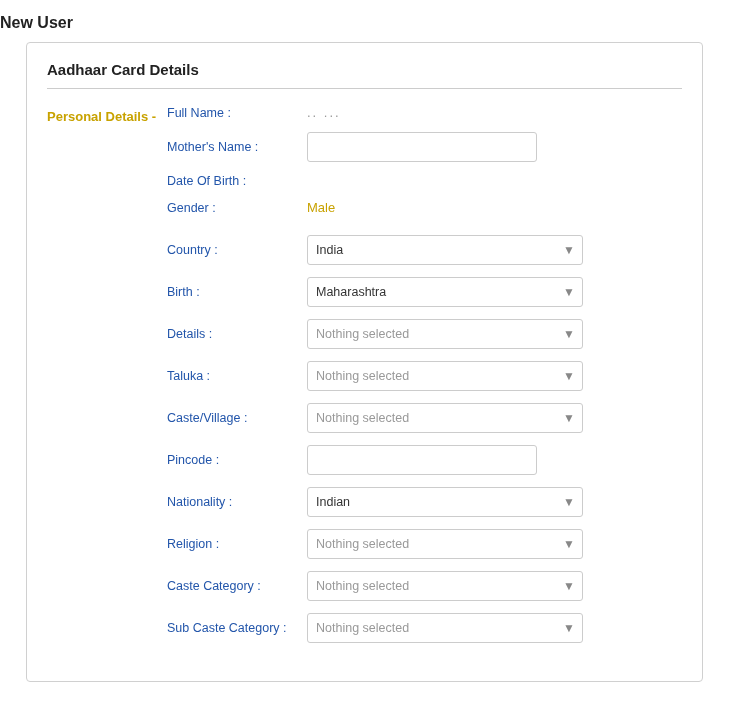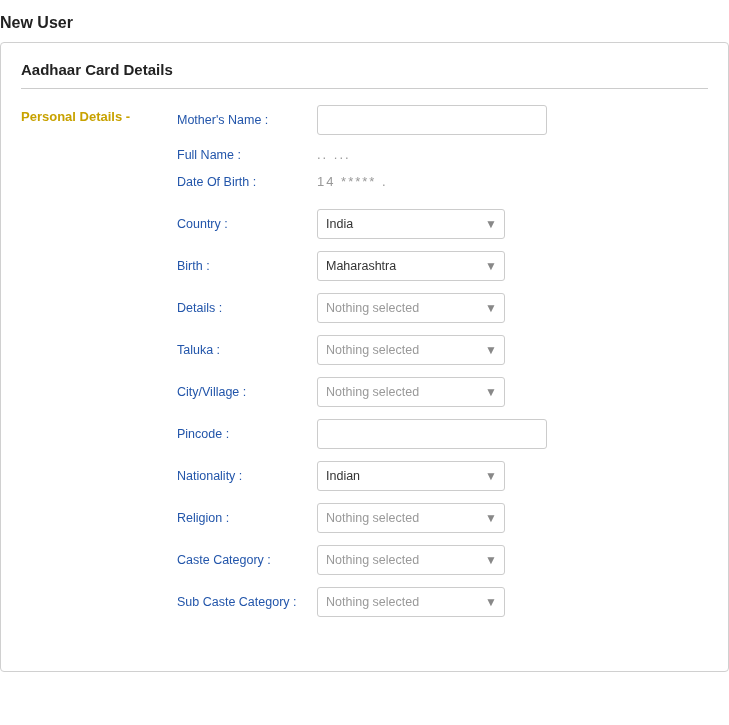--- a/index.html
+++ b/index.html
@@ -17,35 +17,34 @@
     }
     .page-title-bar {
       padding: 14px 0 10px 0;
       font-size: 16px;
       font-weight: bold;
       color: #222;
     }
     .card {
       border: 1px solid #d0d0d0;
       border-radius: 4px;
-      margin: 0 0;
-      padding: 18px 20px 42px 20px;
+      margin: 0 26px;
+      padding: 18px 20px 26px 20px;
     }
     .card-section-title {
       font-size: 15px;
       font-weight: bold;
       color: #222;
       padding-bottom: 10px;
       border-bottom: 1px solid #ccc;
       margin-bottom: 16px;
     }
     .form-body {
       display: flex;
       flex-direction: row;
-      gap: 36px;
     }
     .section-label-col {
       width: 120px;
       padding-top: 4px;
       color: #c8a200;
       font-size: 13px;
       font-weight: bold;
       flex-shrink: 0;
     }
     .fields-col {
@@ -77,21 +76,21 @@
       width: 230px;
       height: 30px;
       border: 1px solid #ccc;
       border-radius: 3px;
       padding: 0 8px;
       font-size: 12.5px;
       color: #333;
     }
     .select-wrapper {
       position: relative;
-      width: 188px;
+      width: 276px;
     }
     .select-wrapper select {
       width: 100%;
       height: 30px;
       border: 1px solid #ccc;
       border-radius: 3px;
       padding: 0 28px 0 8px;
       font-size: 12.5px;
       color: #333;
       appearance: none;
@@ -127,36 +126,39 @@
 <div class="card">
   <div class="card-section-title">Aadhaar Card Details</div>
 
   <div class="form-body">
     <div class="section-label-col">
       <span>Personal Details -</span>
     </div>
     <div class="fields-col">
 
       <div class="form-row">
-        <div class="field-label">Mother's Name :</div>
-        <div class="field-value">
-          <input type="text" class="text-input" value="" style="">
-        </div>
-      </div>
-
-      <div class="form-row">
         <div class="field-label">Full Name :</div>
         <div class="field-value blurred-text">.. ...</div>
       </div>
 
       <div class="form-row">
+        <div class="field-label">Mother's Name :</div>
+        <div class="field-value">
+          <input type="text" class="text-input" value="" style="">
+        </div>
+      </div>
+
+      <div class="form-row">
         <div class="field-label">Date Of Birth :</div>
-        <div class="field-value blurred-text">14 ***** .</div>
-      </div>
-
+      </div>
+
+      <div class="form-row">
+        <div class="field-label">Gender :</div>
+        <div class="field-value gender-male">Male</div>
+      </div>
 
       <div style="height:8px;"></div>
 
       <div class="form-row">
         <div class="field-label">Country :</div>
         <div class="field-value">
           <div class="select-wrapper">
             <select>
               <option value="india" selected="">India</option>
             </select>
@@ -195,21 +197,21 @@
           <div class="select-wrapper">
             <select class="nothing-selected">
               <option value="" selected="">Nothing selected</option>
             </select>
             <span class="select-arrow">▼</span>
           </div>
         </div>
       </div>
 
       <div class="form-row">
-        <div class="field-label">City/Village :</div>
+        <div class="field-label">Caste/Village :</div>
         <div class="field-value">
           <div class="select-wrapper">
             <select class="nothing-selected">
               <option value="" selected="">Nothing selected</option>
             </select>
             <span class="select-arrow">▼</span>
           </div>
         </div>
       </div>
 

